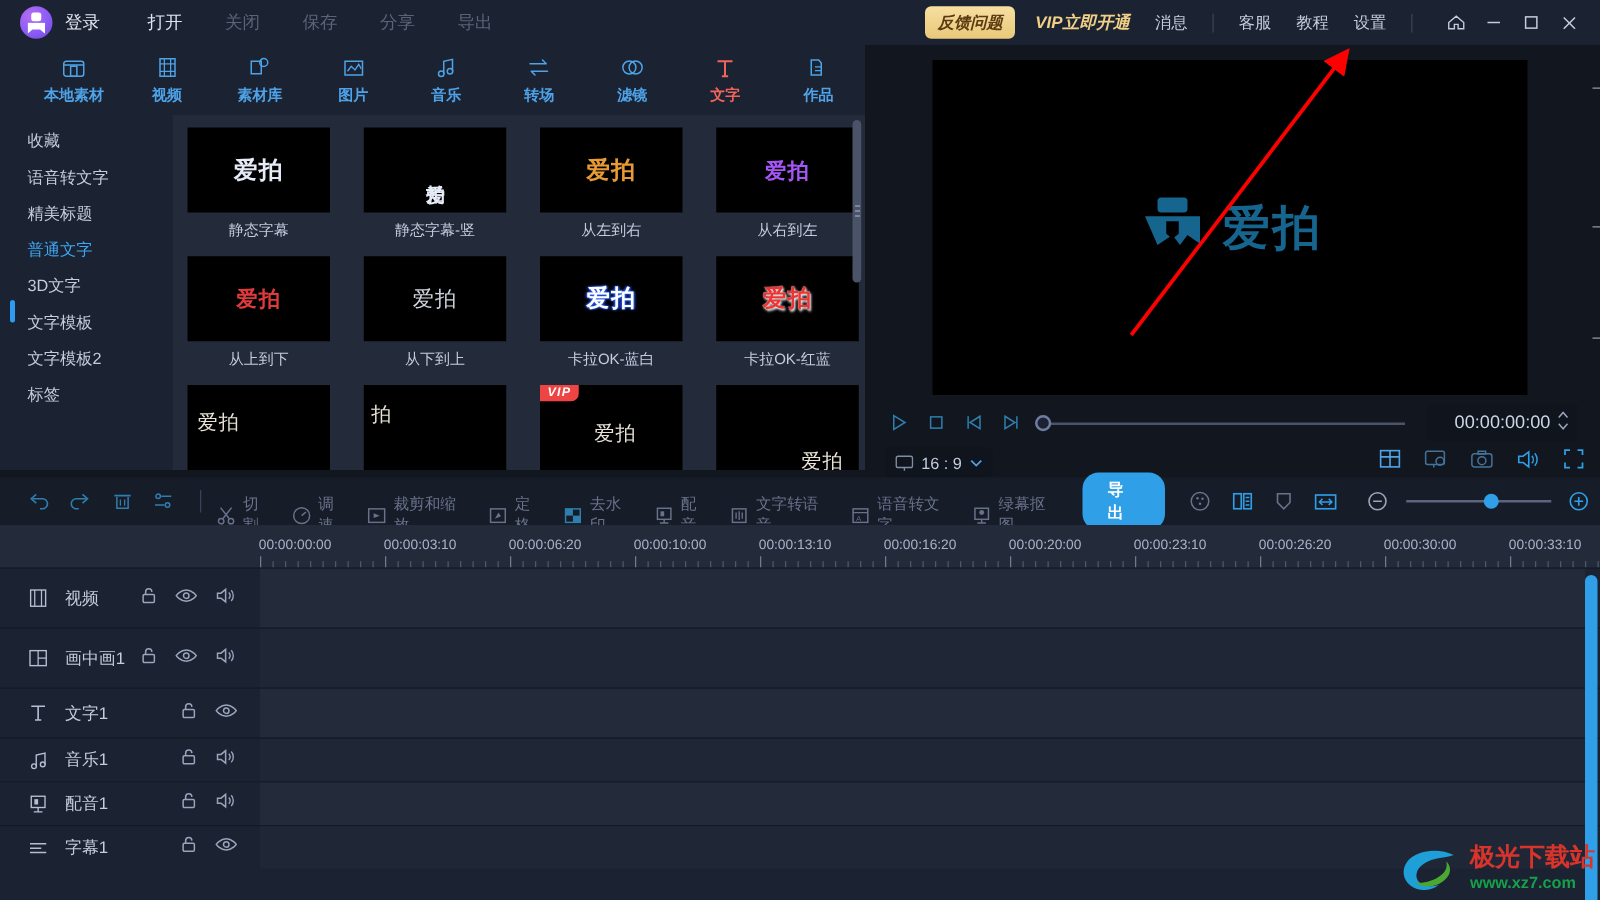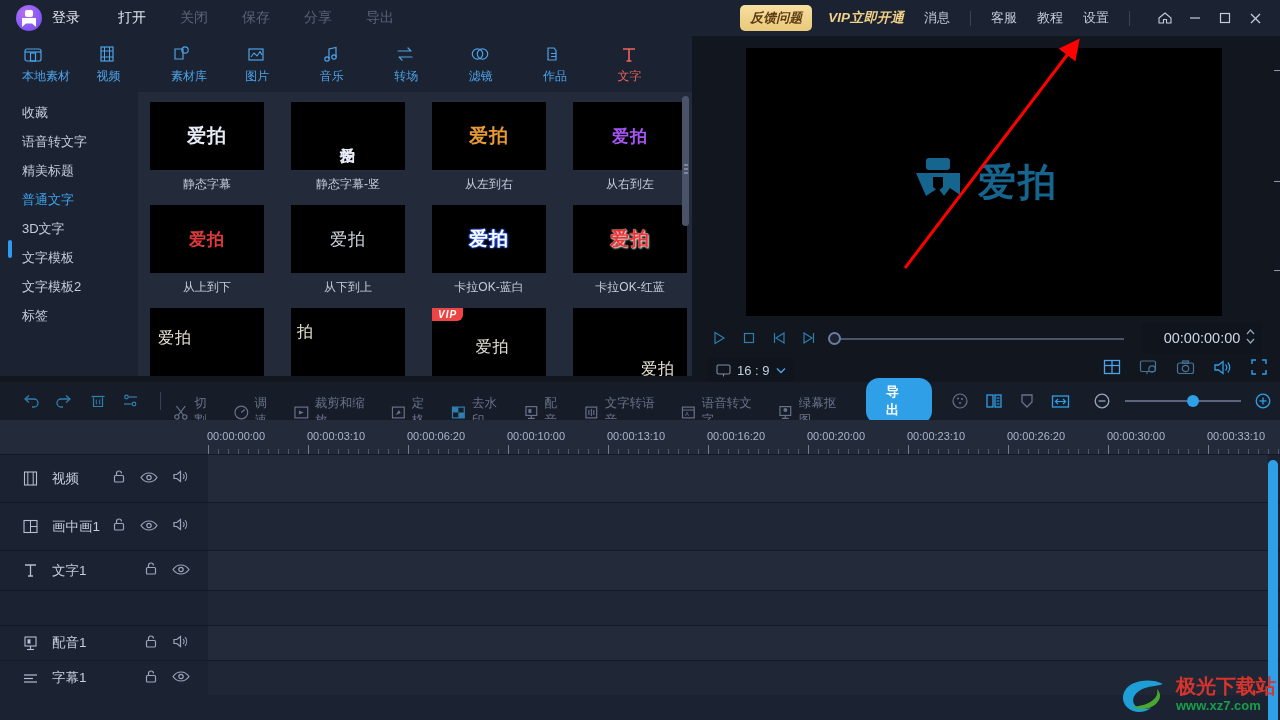--- a/index.html
+++ b/index.html
@@ -61,22 +61,22 @@
   .left-panel {
     position: absolute; left: 0; top: 36px; width: 692px; height: 340px;
     background: #1b2231;
   }
   .tabs {
     position: absolute; left: 0; top: 0; width: 692px; height: 56px;
     background: #1b2231; display: flex; align-items: center;
   }
   .tab {
     width: 76px; height: 56px; display: flex; flex-direction: column;
-    align-items: flex-start; justify-content: center; gap: 4px;
-    font-size: 12px; color: #4ea3e8;
+    align-items: center; justify-content: center; gap: 4px;
+    font-size: 12px; color: #4ea3e8; font-weight: bold;
   }
   .tab:first-child { margin-left: 22px; }
   .tab.active-red { color: #f0645c; }
   .tab svg { display: block; }
 
   .browser {
     position: absolute; left: 0; top: 56px; width: 692px; height: 284px;
     background: #161c28;
     display: flex;
   }
@@ -353,32 +353,32 @@
           </svg>
         <span>转场</span>
       </div>
       <div class="tab">
         <svg width="22" height="20" viewBox="0 0 22 20">
             <circle cx="8.5" cy="10" r="5.2" fill="none" stroke="#4ea3e8" stroke-width="1.2"></circle>
             <circle cx="13.5" cy="10" r="5.2" fill="none" stroke="#4ea3e8" stroke-width="1.2"></circle>
           </svg>
         <span>滤镜</span>
       </div>
+      <div class="tab active-red">
+        <svg width="22" height="20" viewBox="0 0 22 20">
+            <path d="M5 5h12M11 5v12M8.5 17h5" fill="none" stroke="#f0645c" stroke-width="1.6"></path>
+          </svg>
+        <span>文字</span>
+      </div>
       <div class="tab">
         <svg width="22" height="20" viewBox="0 0 22 20">
             <path d="M5 4h6l2 2.5V16H5z" fill="none" stroke="#4ea3e8" stroke-width="1.2"></path>
             <path d="M8 9.5h5M8 12.5h5" stroke="#4ea3e8" stroke-width="1"></path>
           </svg>
         <span>作品</span>
-      </div>
-      <div class="tab active-red">
-        <svg width="22" height="20" viewBox="0 0 22 20">
-            <path d="M5 5h12M11 5v12M8.5 17h5" fill="none" stroke="#f0645c" stroke-width="1.6"></path>
-          </svg>
-        <span>文字</span>
       </div>
     </div>
 
     <div class="browser">
 
       <div class="cat-list">
         <div class="cat-marker"></div>
         <div class="cat-item">收藏</div>
         <div class="cat-item">语音转文字</div>
         <div class="cat-item">精美标题</div>
@@ -931,20 +931,40 @@
                 </svg></span>
               <span><svg width="18" height="13" viewBox="0 0 18 13">
                   <path d="M1 6.5s3-4.5 8-4.5 8 4.5 8 4.5-3 4.5-8 4.5-8-4.5-8-4.5z" fill="none" stroke="#9aa5bb" stroke-width="1.2"></path>
                   <circle cx="9" cy="6.5" r="2.2" fill="none" stroke="#9aa5bb" stroke-width="1.2"></circle>
                 </svg></span>
             </span>
           </div>
           <div class="track-body" style="background:#232b3b"></div>
         </div>
         <div class="track-row" style="top:170px;height:35px">
+          <div class="track-head">
+            <span class="track-icon">
+              <svg width="19" height="17" viewBox="0 0 19 17">
+                <path d="M8 13V4l7-1.5v9" fill="none" stroke="#b4bfd2" stroke-width="1.1"></path>
+                <circle cx="6.2" cy="13" r="1.9" fill="none" stroke="#b4bfd2" stroke-width="1.1"></circle>
+                <circle cx="13.2" cy="11.5" r="1.9" fill="none" stroke="#b4bfd2" stroke-width="1.1"></circle>
+              </svg>
+            </span>
+            <span class="track-name">音乐1</span>
+            <span class="track-toggles">
+              <span><svg width="14" height="15" viewBox="0 0 14 15">
+                  <rect x="2.5" y="6.5" width="9" height="6.5" rx="1" fill="none" stroke="#9aa5bb" stroke-width="1.2"></rect>
+                  <path d="M4.5 6.5V4.5a2.5 2.5 0 015 0" fill="none" stroke="#9aa5bb" stroke-width="1.2"></path>
+                </svg></span>
+              <span><svg width="18" height="15" viewBox="0 0 18 15">
+                  <polygon points="2,5.5 4.8,5.5 8.5,2.5 8.5,12.5 4.8,9.5 2,9.5" fill="none" stroke="#9aa5bb" stroke-width="1.2"></polygon>
+                  <path d="M11 5a3.7 3.7 0 010 5M13 3.2a6.5 6.5 0 010 8.6" fill="none" stroke="#9aa5bb" stroke-width="1.1"></path>
+                </svg></span>
+            </span>
+          </div>
           <div class="track-body" style="background:#1f2736"></div>
         </div>
         <div class="track-row" style="top:205px;height:35px">
           <div class="track-head">
             <span class="track-icon">
               <svg width="19" height="17" viewBox="0 0 19 17">
                 <rect x="4" y="2" width="11" height="9" fill="none" stroke="#b4bfd2" stroke-width="1.1"></rect>
                 <rect x="6.5" y="4.3" width="3" height="4.3" fill="#b4bfd2"></rect>
                 <line x1="9.5" y1="11" x2="9.5" y2="14.5" stroke="#b4bfd2" stroke-width="1.1"></line>
                 <line x1="6" y1="14.5" x2="13" y2="14.5" stroke="#b4bfd2" stroke-width="1.1"></line>

